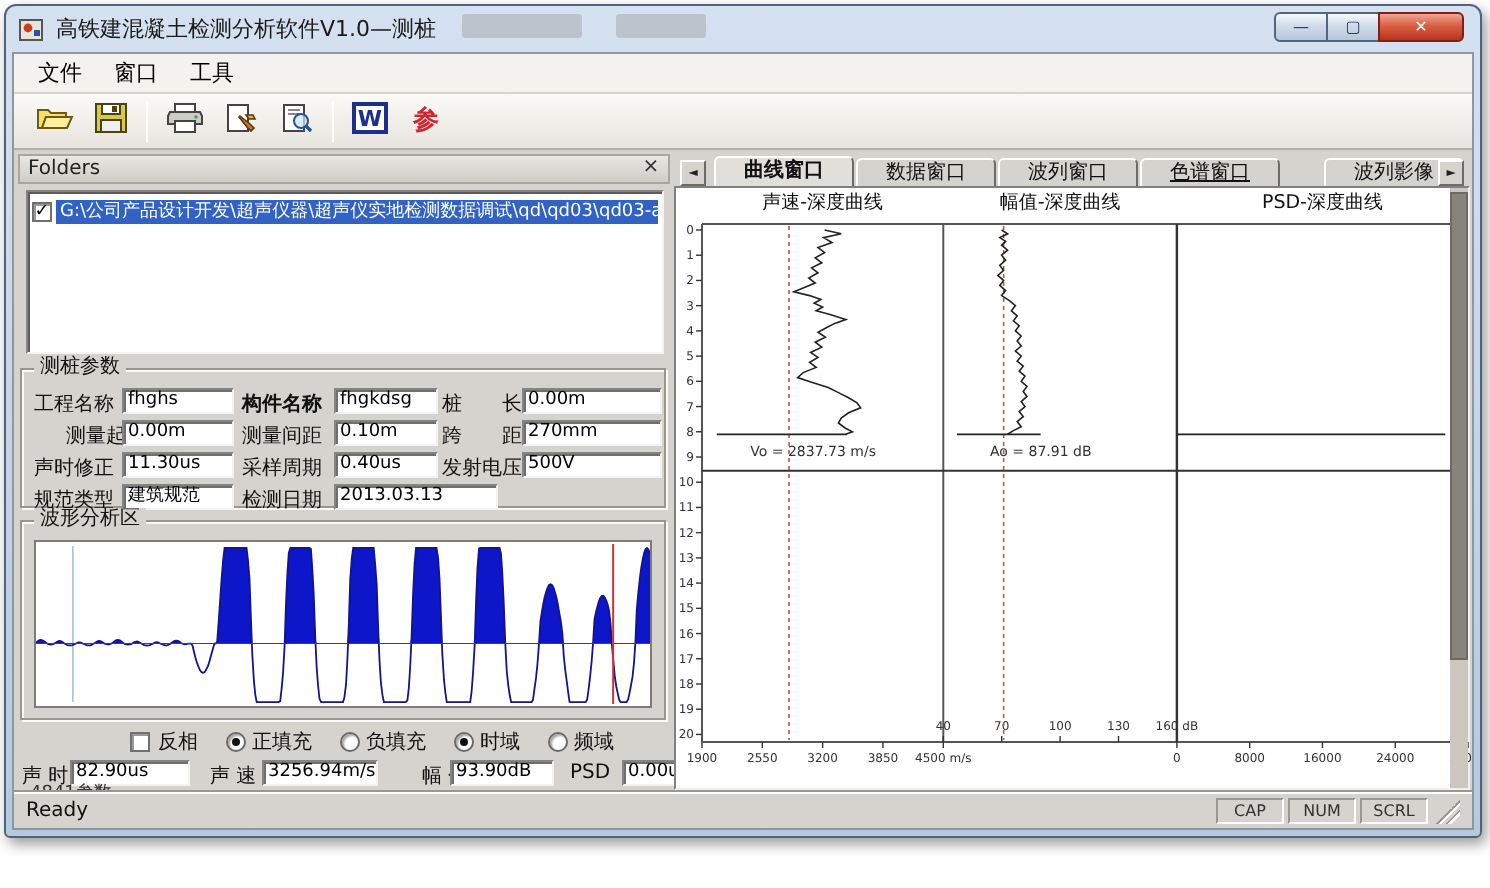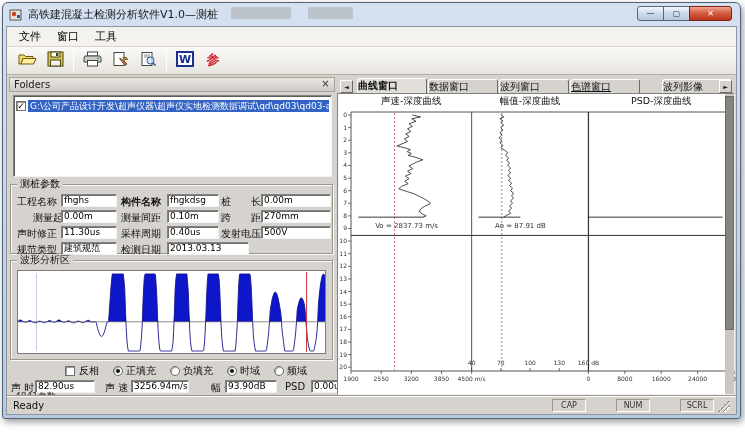--- a/index.html
+++ b/index.html
@@ -44,21 +44,21 @@
   .radio{width:10px;height:10px;border:1px solid #6a6a6a;border-radius:50%;background:#fff;display:inline-block;position:relative;flex:none;margin-right:3px;box-shadow:inset 1px 1px 1px #aaa;}
   .radio.on::after{content:"";position:absolute;left:2px;top:2px;width:4px;height:4px;border-radius:50%;background:#111;}
   .ctl{display:flex;align-items:center;margin-right:14px;white-space:nowrap;}
   .r2-label{position:absolute;white-space:pre;}
   .r2-field{position:absolute;top:0;}
   #clipped-text{position:absolute;left:8px;bottom:0;height:6px;overflow:hidden;font-size:9px;color:#333;}
   
   #right-panel{position:absolute;left:330px;right:1px;top:0;bottom:0;}
   #tabbar{position:absolute;left:0;right:0;top:2px;height:16px;}
   .tab-arrow{position:absolute;top:2px;width:13px;height:13px;background:#d6d3ce;border:1px solid;border-color:#fff #6f6b64 #6f6b64 #fff;font-size:6px;line-height:11px;text-align:center;color:#222;}
-  .tab{position:absolute;top:1px;height:15px;background:#d6d3ce;border:1px solid;border-color:#fff #6f6b64 #d6d3ce #fff;border-radius:3px 3px 0 0;font-size:10px;line-height:14px;color:#111;}
+  .tab{position:absolute;top:1px;height:15px;background:#d6d3ce;border:1px solid;border-color:#fff #6f6b64 #d6d3ce #fff;border-radius:3px 3px 0 0;font-size:10px;text-align:center;line-height:14px;color:#111;}
   .tab.active{background:#e2dfda;height:16px;top:0;font-weight:bold;}
   #chart-client{position:absolute;left:0;right:0;top:17px;bottom:1px;background:#fff;border:1px solid #808080;border-right-color:#f0f0f0;border-bottom-color:#f0f0f0;}
   #chart-svg{position:absolute;left:0;top:1px;}
   #vscroll{position:absolute;right:0;top:0;bottom:0;width:9px;background:#cbc7bf;}
   #vscroll .thumb{position:absolute;left:0;right:0;top:2px;height:78%;background:#87847e;border:1px solid #6d6a64;}
   svg text{font-family:"DejaVu Sans",sans-serif;}
   
   #statusbar{position:absolute;left:0;right:0;bottom:0;height:18px;background:#d6d3ce;border-top:1px solid #fff;box-shadow:0 -1px 0 #9b978e;display:flex;align-items:center;padding:0 6px;font-size:10px;color:#111;}
   .sb-spacer{flex:1;}
   .sb-cell{width:34px;height:13px;border:1px solid #9b978e;border-right-color:#fff;border-bottom-color:#fff;font-size:8px;text-align:center;line-height:11px;color:#333;margin-left:2px;}
@@ -342,21 +342,21 @@
             <div id="vscroll">
                 <div class="thumb"></div>
               </div>
           </div>
         </div>
 
       </div>
       <div id="statusbar">
         <span>Ready</span>
         <span class="sb-spacer"></span>
-        <span id="sb-cells" style="display:flex;gap:28px;">
+        <span id="sb-cells" style="display:flex;">
             <span class="sb-cell">CAP</span>
             <span class="sb-cell">NUM</span>
             <span class="sb-cell">SCRL</span>
           </span>
         <span id="grip"></span>
       </div>
     </div>
   </div>
 </div>
 

